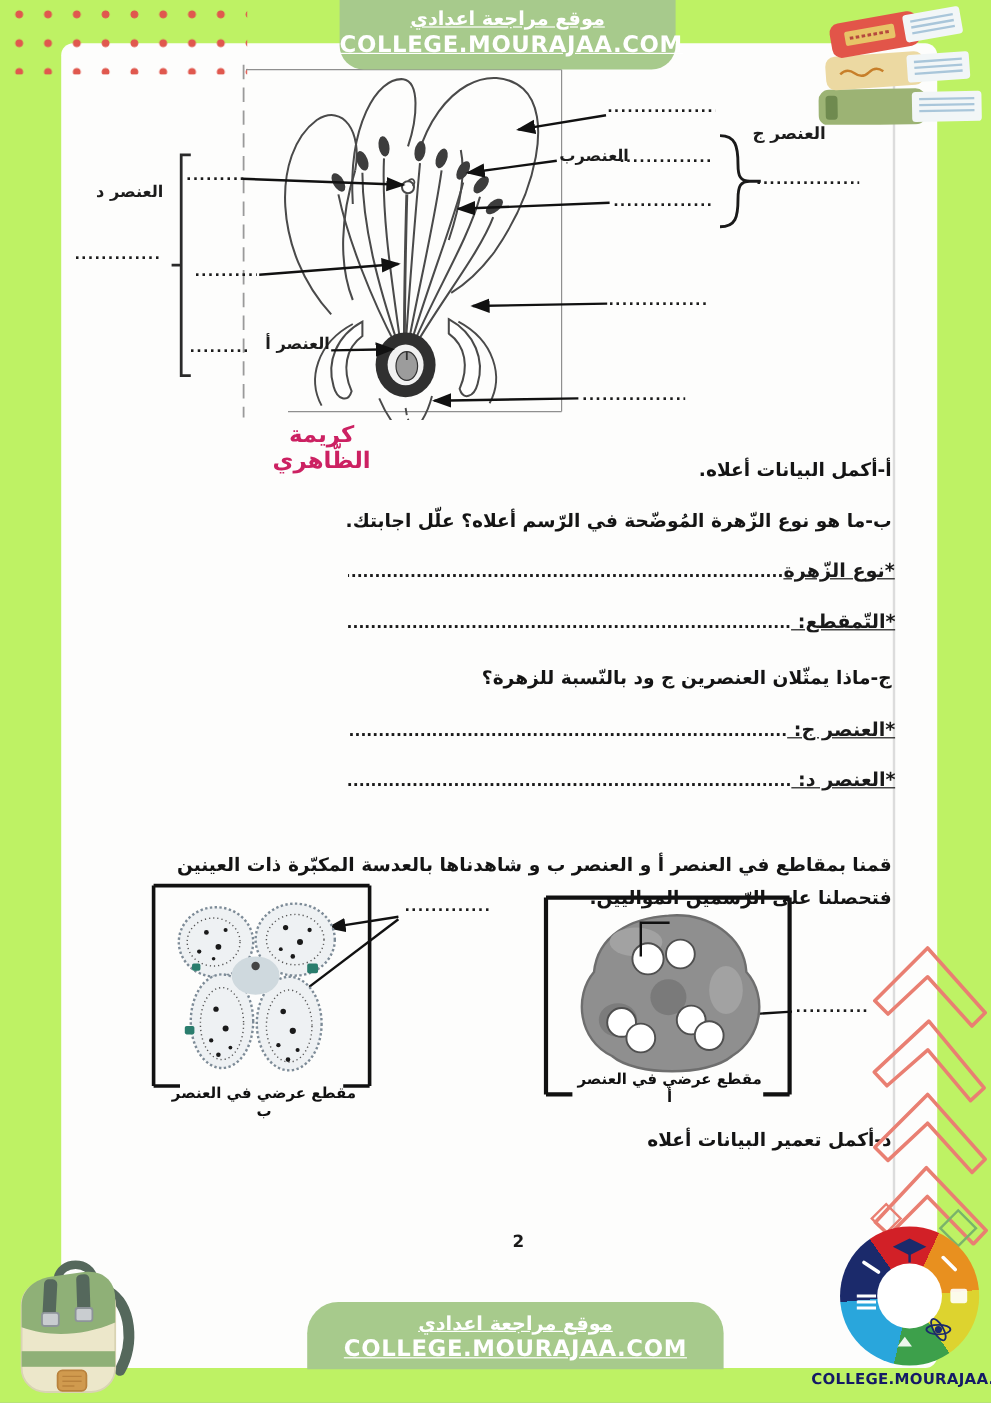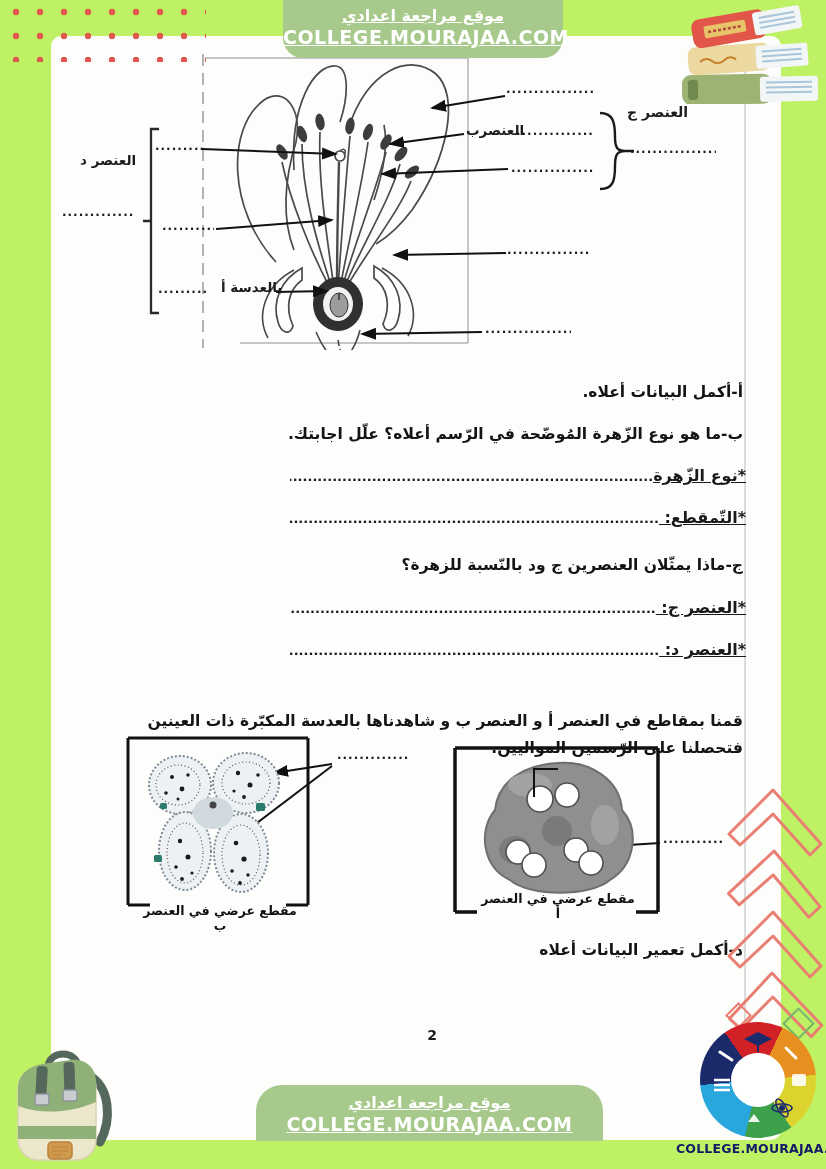--- a/index.html
+++ b/index.html
@@ -149,30 +149,31 @@
     <path d="M540,63 C553,63 555,72 555,87 C555,97 557,101 565,101 C557,101 555,105 555,116 C555,131 553,139 540,139 M565,101 L574,101" stroke="#1a1a1a" stroke-width="2.4" fill="none"></path>
     <path d="M68,688 H248 M68,688 V855 M248,688 V855 M68,855 H90 M226,855 H248" stroke="#111" stroke-width="3" fill="none"></path>
     <path d="M395,698 H598 M395,698 V862 M598,698 V862 M395,862 H417 M576,862 H598" stroke="#111" stroke-width="3.5" fill="none"></path>
   </svg>
 
   <span class="lbl" style="left:80px;top:152px;">العنصر د</span>
   <span class="dots" style="left:62px;top:205px;width:72px;">..............</span>
   <span class="dots" style="left:155px;top:139px;width:50px;">..........</span>
   <span class="dots" style="left:162px;top:219px;width:52px;">..........</span>
   <span class="dots" style="left:158px;top:282px;width:50px;">..........</span>
-  <span class="lbl" style="left:221px;top:279px;">بالعدسة أ</span>
+  <span class="lbl" style="left:221px;top:279px;">العنصر أ</span>
   <span class="dots" style="left:506px;top:82px;width:90px;">..................</span>
   <span class="lbl" style="left:466px;top:122px;">العنصرب</span>
   <span class="dots" style="left:516px;top:124px;width:78px;">................</span>
   <span class="dots" style="left:511px;top:161px;width:84px;">..................</span>
   <span class="lbl" style="left:627px;top:104px;font-size:14px;">العنصر ج</span>
   <span class="dots" style="left:630px;top:142px;width:86px;">..................</span>
   <span class="dots" style="left:507px;top:243px;width:84px;">..................</span>
   <span class="dots" style="left:485px;top:322px;width:86px;">..................</span>
 
+  <div class="caption-pink">كريمة الظّاهري</div>
 
   <div class="q" style="top:383px;">أ-أكمل البيانات أعلاه.</div>
   <div class="q" style="top:425px;">ب-ما هو نوع الزّهرة المُوضّحة في الرّسم أعلاه؟ علّل اجابتك.</div>
 
   <div class="answer" style="top:466px;">
     <span class="al">*نوع الزّهرة</span><span class="ad">.....................................................................................................................................</span>
   </div>
   <div class="answer" style="top:508px;">
     <span class="al">*التّمقطع: </span><span class="ad">.....................................................................................................................................</span>
   </div>

